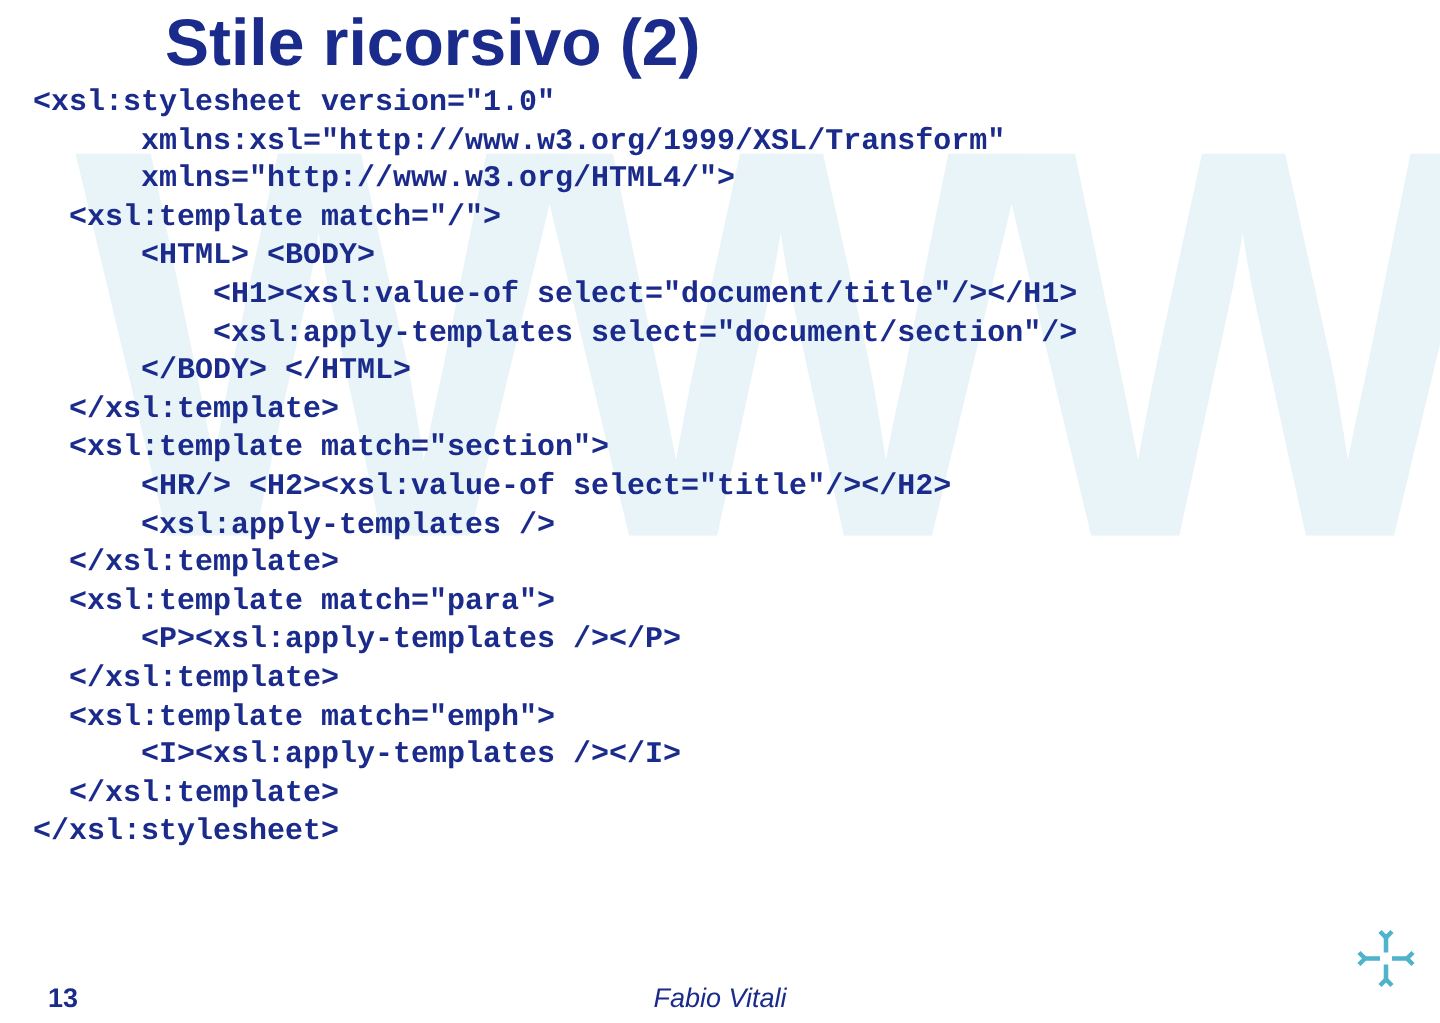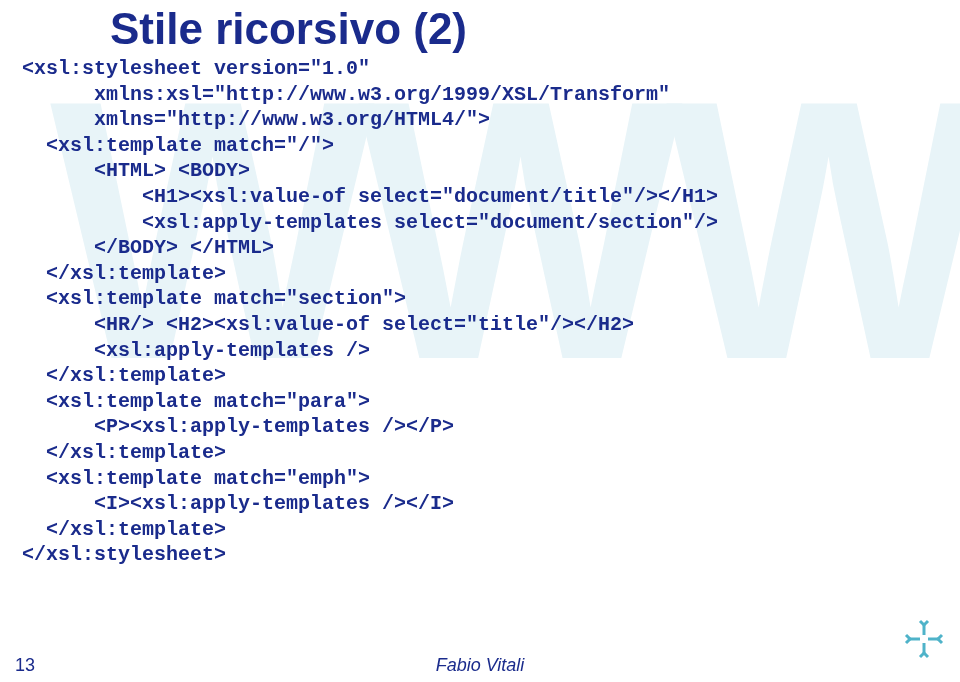--- a/index.html
+++ b/index.html
@@ -58,23 +58,23 @@
     position: absolute;
     bottom: 6px;
     left: 0;
     width: 100%;
     color: #1a2b8c;
     font-size: 18px;
     font-family: Arial, Helvetica, sans-serif;
   }
   .page-num {
     position: absolute;
-    left: 15px;
+    left: 32px;
     bottom: 0;
-    font-weight: 400;
+    font-weight: 700;
   }
   .author {
     position: absolute;
     left: 50%;
     transform: translateX(-50%);
     bottom: 0;
     font-style: italic;
   }
   .corner-icon {
     position: absolute;

